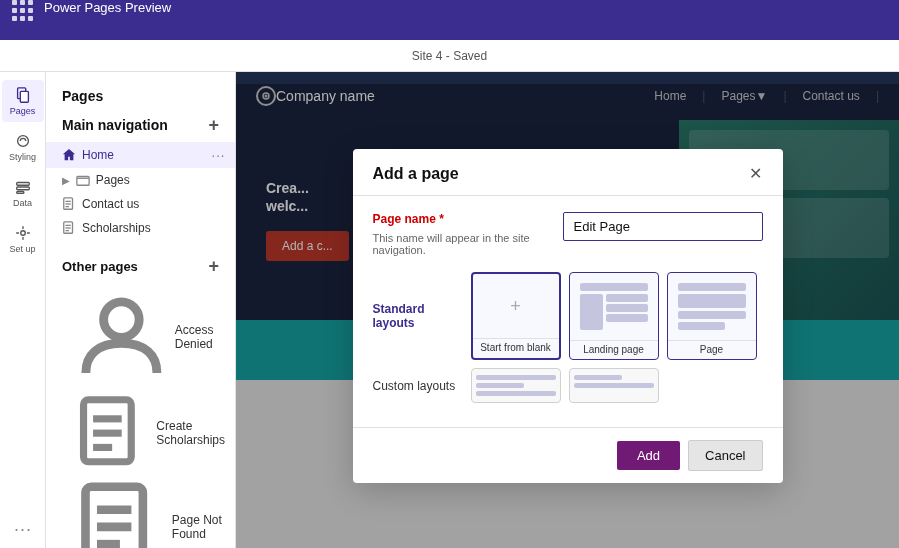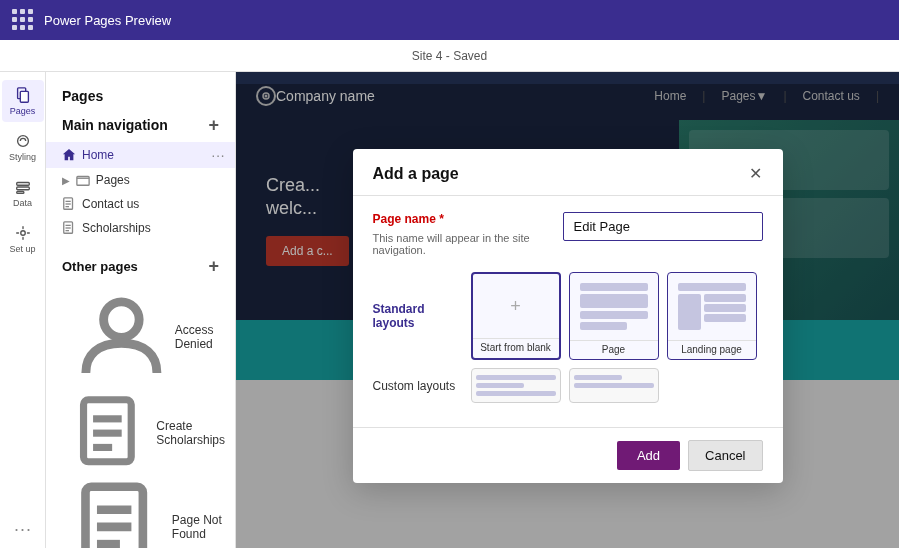--- a/index.html
+++ b/index.html
@@ -3,21 +3,21 @@
   <meta charset="utf-8">
   <style>
     * { box-sizing: border-box; margin: 0; padding: 0; font-family: 'Segoe UI', Arial, sans-serif; }
     body { width: 899px; height: 548px; overflow: hidden; background: #f3f3f3; }
 
     
     .top-bar {
       height: 40px;
       background: #3a2d8f;
       display: flex;
-      align-items: center;
+      align-items: flex-start;
       padding: 0 12px;
       gap: 10px;
     }
     .top-bar-grid { display: grid; grid-template-columns: repeat(3,6px); grid-template-rows: repeat(3,6px); gap: 2px; }
     .top-bar-grid span { width: 5px; height: 5px; background: rgba(255,255,255,0.8); border-radius: 1px; display: block; }
     .top-bar-title { color: #fff; font-size: 13px; font-weight: 500; }
 
     
     .status-bar {
       height: 32px;
@@ -173,21 +173,21 @@
     .preview-nav-links span { cursor: pointer; }
     .preview-nav-links .divider { color: #555; }
     .preview-hero {
       background: linear-gradient(135deg, #1a2540 60%, #2a6060 100%);
       height: 200px;
       display: flex;
       align-items: center;
       padding: 20px 30px;
       position: relative;
     }
-    .preview-hero-text { color: #fff; font-size: 18px; font-weight: 400; line-height: 1.3; }
+    .preview-hero-text { color: #fff; font-size: 14px; font-weight: 700; line-height: 1.3; }
     .preview-cta {
       margin-top: 16px;
       background: #c0392b;
       color: #fff;
       border: none;
       padding: 8px 16px;
       font-size: 12px;
       border-radius: 3px;
       cursor: pointer;
       display: inline-block;
@@ -543,45 +543,45 @@
 
                 <div class="layout-card selected">
                   <div class="layout-card-inner">
                     <div class="lc-blank">+</div>
                   </div>
                   <div class="layout-card-label">Start from blank</div>
                 </div>
 
                 <div class="layout-card">
                   <div class="layout-card-inner">
-                    <div class="lc-page">
-                      <div class="lc-page-top"></div>
-                      <div class="lc-page-mid"></div>
-                      <div class="lc-page-top"></div>
-                      <div class="lc-page-bot"></div>
-                    </div>
-                  </div>
-                  <div class="layout-card-label">Page</div>
-                </div>
-
-                <div class="layout-card">
-                  <div class="layout-card-inner">
                     <div class="lc-landing">
                       <div class="lc-top-bar"></div>
                       <div class="lc-row">
                         <div class="lc-left"></div>
                         <div class="lc-right">
                           <div class="lc-right-bar"></div>
                           <div class="lc-right-bar"></div>
                           <div class="lc-right-bar"></div>
                         </div>
                       </div>
                     </div>
                   </div>
                   <div class="layout-card-label">Landing page</div>
+                </div>
+
+                <div class="layout-card">
+                  <div class="layout-card-inner">
+                    <div class="lc-page">
+                      <div class="lc-page-top"></div>
+                      <div class="lc-page-mid"></div>
+                      <div class="lc-page-top"></div>
+                      <div class="lc-page-bot"></div>
+                    </div>
+                  </div>
+                  <div class="layout-card-label">Page</div>
                 </div>
               </div>
             </div>
 
             <div class="layouts-row">
               <span class="custom-label">Custom layouts</span>
               <div class="layout-cards">
                 <div class="layout-card-sm">
                   <div class="lc-sm-inner">
                     <div class="lc-lines">

